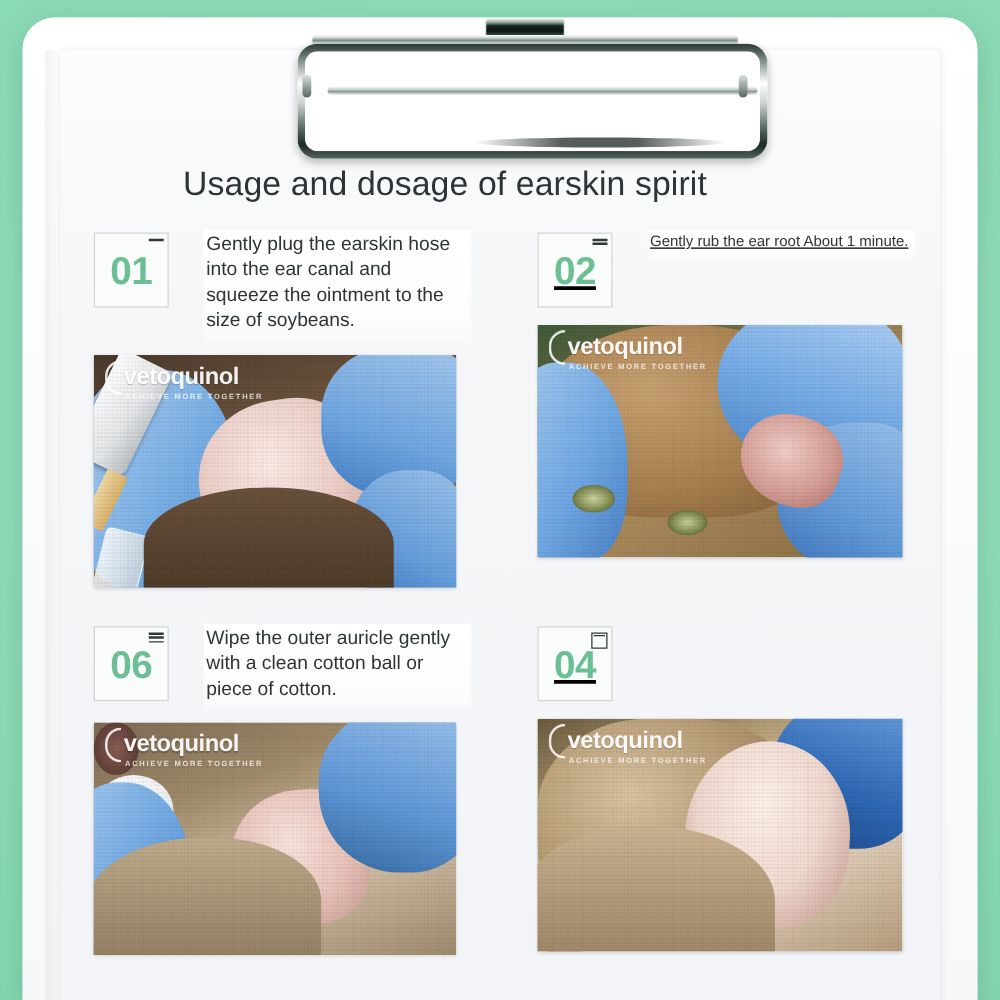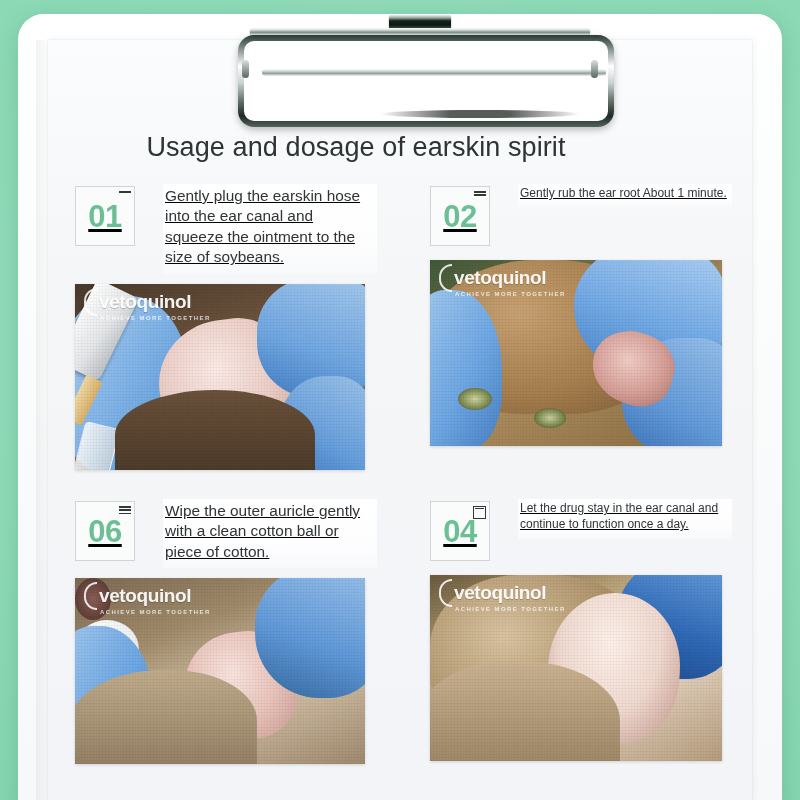--- a/index.html
+++ b/index.html
@@ -85,21 +85,21 @@
   
   .heading{
     position:absolute;left:0;top:118px;width:676px;text-align:center;
     font-size:27px;color:#2d3436;font-weight:400;letter-spacing:.1px;
   }
 
   
   .grid{position:absolute;left:0;top:170px;width:764px;}
   .row{position:relative;height:315px;}
   .cell{position:absolute;width:302px;}
-  .cell.left{left:57px;text-decoration:underline;}
+  .cell.left{left:57px;}
   .cell.right{left:412px;text-decoration:underline;}
 
   .step-head{position:relative;display:flex;align-items:flex-start;min-height:66px;}
   .badge{
     position:relative;flex:0 0 auto;width:58px;height:58px;
     border:1px solid #cfd6d4;background:#fafcfb;
     display:flex;align-items:center;justify-content:center;
     margin-top:2px;
   }
   .badge .num{
@@ -348,21 +348,20 @@
         </div>
 
         <div class="cell right">
           <div class="step-head">
             <div class="badge">
               <span class="num">04</span>
               <span class="mark sq">
                   <i></i>
                 </span>
             </div>
-            <div class="step-text">Let the drug stay in the ear canal and continue to function once a day.</div>
           </div>
           <div class="photo">
             <div class="scene s4">
               <div class="head"></div>
               <div class="gloveD g2"></div>
               <div class="pinkear ear"></div>
               <div class="canal"></div>
               <div class="fur fur1"></div>
               <div class="grain"></div>
             </div>

